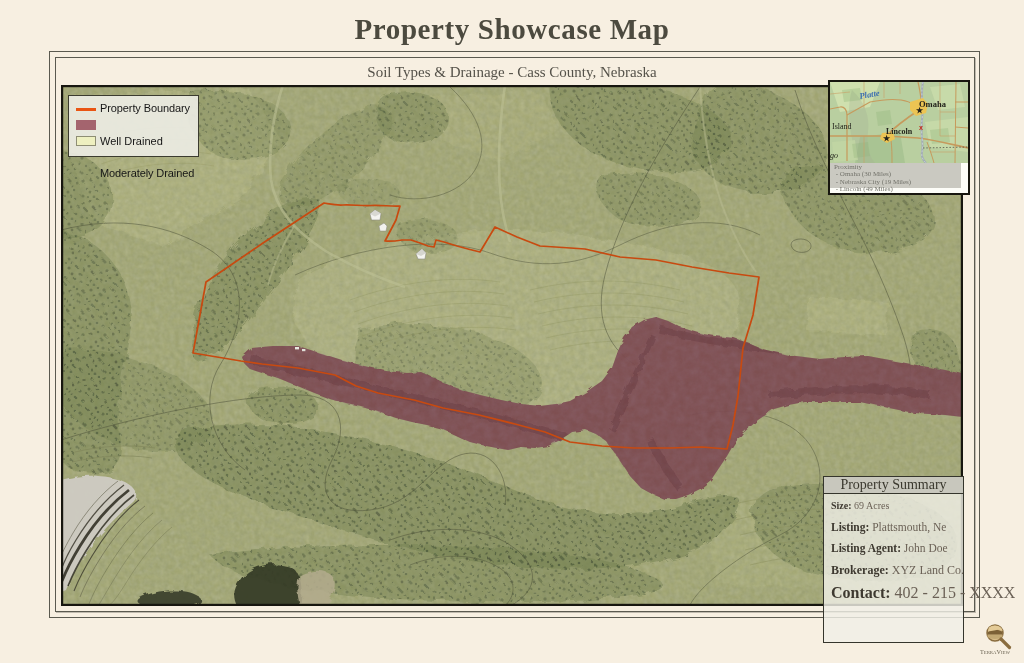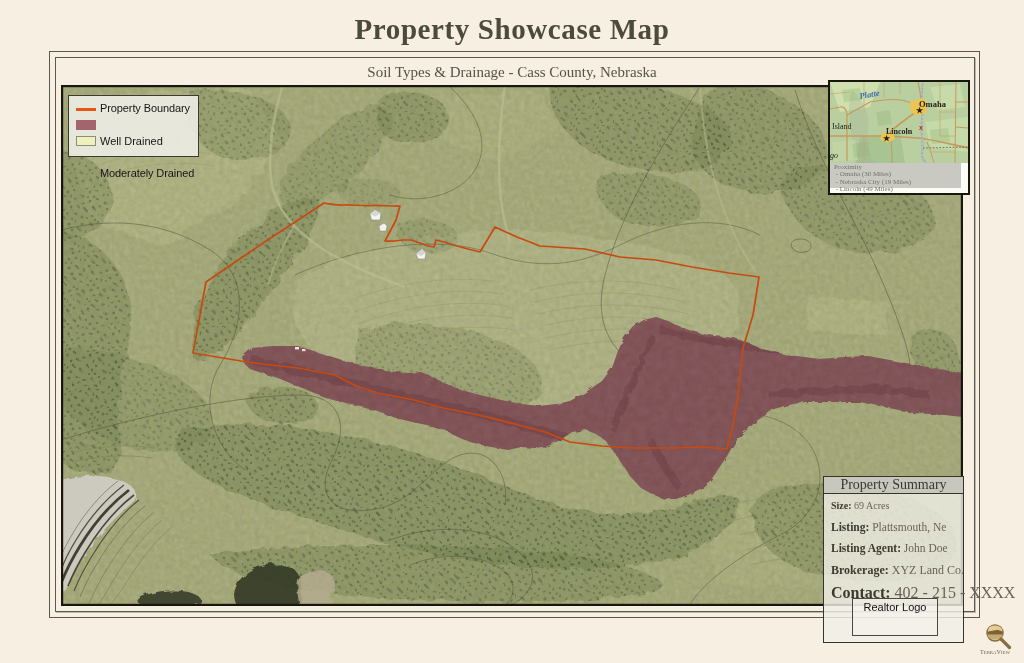--- a/index.html
+++ b/index.html
@@ -321,21 +321,20 @@
   <div style="position:absolute;left:7px;top:23px;font-family:'Liberation Serif',serif;font-size:10px;color:#6b6156;white-space:nowrap;"><b style="color:#3e3930;">Size:</b> 69 Acres</div>
 
   <div style="position:absolute;left:7px;top:44px;font-family:'Liberation Serif',serif;font-size:11.5px;color:#6b6156;white-space:nowrap;"><b style="color:#3e3930;">Listing:</b> Plattsmouth, Ne</div>
 
   <div style="position:absolute;left:7px;top:65px;font-family:'Liberation Serif',serif;font-size:11.5px;color:#6b6156;white-space:nowrap;text-align:center;"><b style="color:#3e3930;">Listing Agent:</b> John Doe</div>
 
   <div style="position:absolute;left:7px;top:86px;font-family:'Liberation Serif',serif;font-size:12px;color:#6b6156;white-space:nowrap;"><b style="color:#3e3930;">Brokerage:</b> XYZ Land Co.</div>
 
   <div style="position:absolute;left:7px;top:107px;font-family:'Liberation Serif',serif;font-size:16px;color:#6b6156;white-space:nowrap;"><b style="color:#3e3930;">Contact:</b> 402 - 215 - XXXX</div>
 
-  <div style="position:absolute;left:28px;top:121px;width:86px;height:38px;border:1px solid #4a493f;background:rgba(245,244,238,0.5);text-align:center;font-size:11px;color:#111;padding-top:2px;box-sizing:border-box;">Realtor Logo</div>
 </div>
 
 <div class="abs" style="left:966px;top:616px;width:58px;height:44px;">
   <svg width="58" height="44" viewBox="0 0 58 44" xmlns="http://www.w3.org/2000/svg">
 
     <circle cx="29" cy="17" r="8" fill="#d8bd89" stroke="#8a6d3f" stroke-width="1.5"></circle>
     <path d="M21.5,18.5 L36.5,18.5 L36.5,21 C33,23.5 25,23.5 21.5,21 Z" fill="#c2a873"></path>
     <path d="M21.5,16.5 C25,13 28,11.5 31,13.5 C33.5,15 35.5,14.5 36.5,16 L36.5,18.5 L21.5,18.5 Z" fill="#7c6136"></path>
     <path d="M23,11.5 C26,8.8 32,8.8 35,11.8 C36,13 36.5,14 36.6,15 L33,13.5 L28,14.5 L22,15.5 C22.2,14 22.5,12.5 23,11.5 Z" fill="#e4cb97"></path>
 

